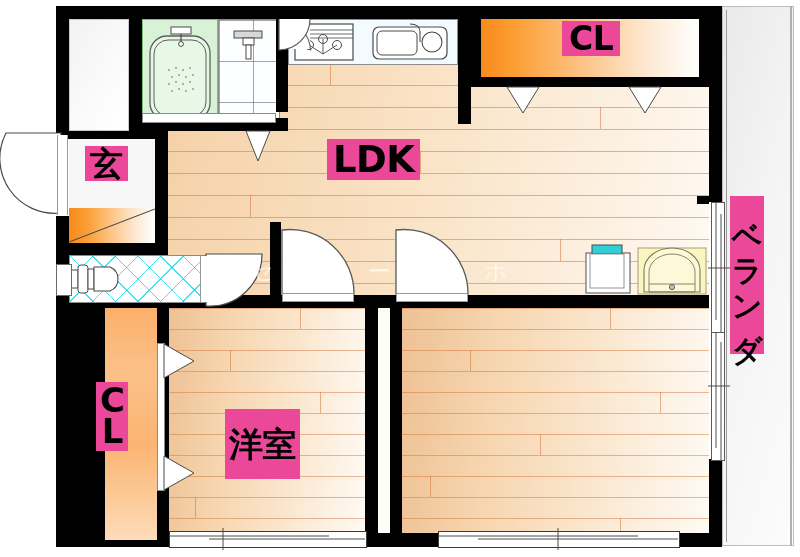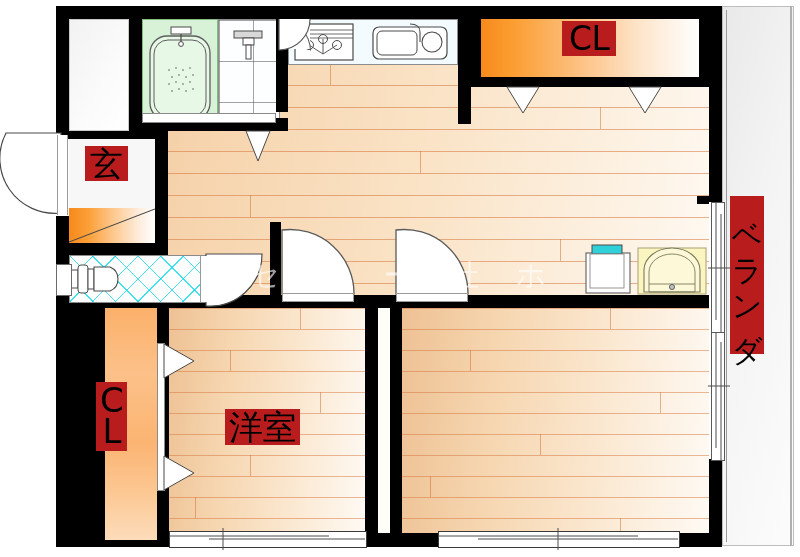--- a/index.html
+++ b/index.html
@@ -60,39 +60,39 @@
   }
 
   
   .closet-h { background: linear-gradient(to right,#f7891c 0%,#fb9d30 14%,#fdc183 45%,#fde6cd 74%,#ffffff 100%); }
   .closet-v { background: linear-gradient(to bottom,#fbb06a 0%,#fcc189 28%,#fbb472 58%,#fcc894 80%,#fddcba 100%); }
   .entry-step { background: linear-gradient(to right,#f7891c 0%,#fb9f36 22%,#fdc98f 52%,#fdebd9 80%,#ffffff 100%); }
 
   
   .room-label {
     position: absolute;
-    background: #b91c1c;
+    background: #ec4899;
     color: #000000;
-    font-weight: normal;
+    font-weight: bold;
     line-height: 1;
     white-space: nowrap;
     letter-spacing: -0.5px;
     z-index: 40;
     display: flex;
     align-items: center;
     justify-content: center;
   }
   .lbl-ldk { font-size: 37px; padding: 2px 6px; font-family: "DejaVu Sans", sans-serif; }
   .lbl-cl-top { font-size: 33px; padding: 1px 7px; font-family: "DejaVu Sans", sans-serif; }
   .lbl-cl-left {
     font-size: 34px; padding: 3px 4px;
     flex-direction: column; line-height: 0.92;
     font-family: "DejaVu Sans", sans-serif;
   }
-  .lbl-jp { font-size: 34px; padding: 1px 4px; font-family: "DejaVu Sans", sans-serif; }
+  .lbl-jp { font-size: 34px; padding: 18px 4px; font-family: "DejaVu Sans", sans-serif; }
   .lbl-gen { font-size: 33px; padding: 1px 5px; font-family: "DejaVu Sans", sans-serif; }
   .lbl-veranda {
     font-size: 30px; padding: 5px 2px;
     writing-mode: vertical-rl;
     letter-spacing: 3px;
     font-family: "DejaVu Sans", sans-serif;
   }
 
   
   .door-arc {
@@ -110,21 +110,21 @@
   .slider {
     position: absolute;
     background: #ffffff;
     z-index: 26;
   }
 
   .watermark {
     position: absolute;
     z-index: 30;
     color: rgba(255,255,255,0.62);
-    font-size: 29px;
+    font-size: 23px;
     letter-spacing: 14px;
     white-space: nowrap;
     font-family: "DejaVu Sans", sans-serif;
     pointer-events: none;
   }
 
   .thin-line { position:absolute; background:#9a9a9a; }
 </style>
 </head>
 <body>
@@ -278,20 +278,21 @@
     <rect x="6" y="11" width="34" height="34" fill="#ffffff" stroke="#8a8a8a" stroke-width="0.9"></rect>
   </svg>
   <svg class="abs" style="left:636px; top:246px; width:72px; height:50px; z-index:15;" viewBox="0 0 72 50">
     <rect x="2" y="2" width="68" height="46" fill="#fbf5c2" stroke="#a9a070" stroke-width="1"></rect>
     <path d="M8 46 L8 24 A28 22 0 0 1 64 24 L64 46 Z" fill="#fcf8d8" stroke="#7a7a5a" stroke-width="1.1"></path>
     <path d="M13 46 L13 26 A23 18 0 0 1 59 26 L59 46 Z" fill="none" stroke="#7a7a5a" stroke-width="0.9"></path>
     <line x1="13" y1="38" x2="59" y2="38" stroke="#7a7a5a" stroke-width="0.9"></line>
     <circle cx="36" cy="41" r="2.6" fill="#bdbdbd" stroke="#5a5a5a" stroke-width="0.9"></circle>
   </svg>
 
+  <div class="room-label lbl-ldk" style="left:327px; top:139px;">LDK</div>
 
   <div class="watermark" style="left:250px; top:256px;">セ  イ ー   社  ホ</div>
 
   <div class="abs wall" style="left:207px; top:295px; width:502px; height:13px;"></div>
 
   <div class="abs" style="left:282px; top:293px; width:72px; height:9px; background:#ffffff; border:1px solid #9a9a9a; z-index:27;"></div>
   <div class="abs" style="left:396px; top:293px; width:72px; height:9px; background:#ffffff; border:1px solid #9a9a9a; z-index:27;"></div>
 
   <svg class="abs" style="left:280px; top:228px; width:78px; height:68px; z-index:24;" viewBox="0 0 78 68">
     <path d="M2 66 L2 2 A64 64 0 0 1 74 66 Z" fill="#ffffff" stroke="#5a5a5a" stroke-width="1.3"></path>

